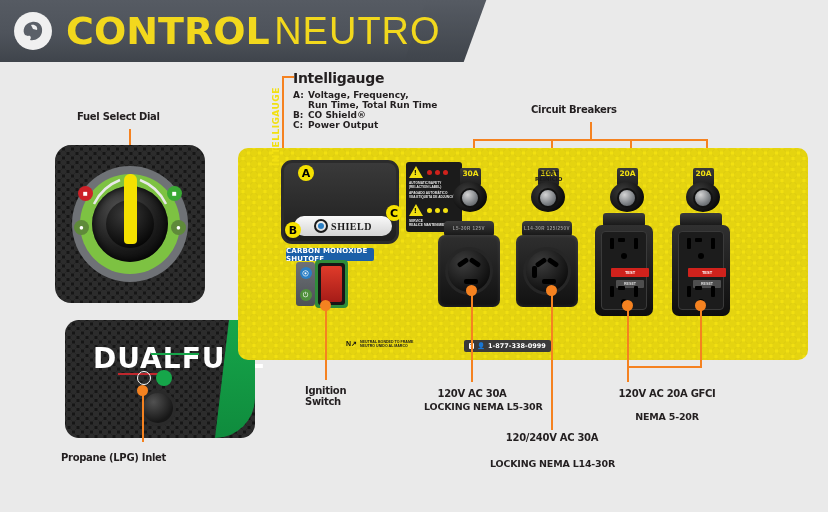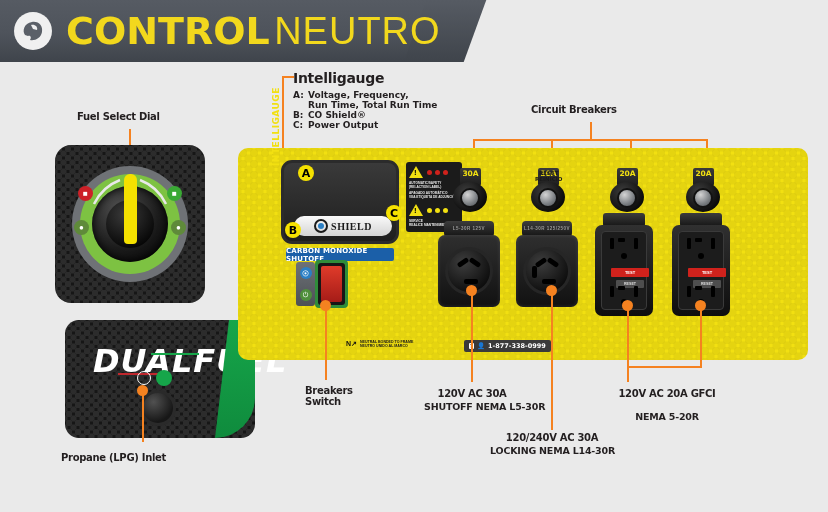--- a/index.html
+++ b/index.html
@@ -120,21 +120,21 @@
   }
   #dualfuel-panel:after{
     content:""; position:absolute; right:0; top:0; width:40px; height:118px;
     background: linear-gradient(180deg,#16a64a,#0f8b3d);
     border-radius: 0 14px 40px 0;
     clip-path: polygon(35% 0,100% 0,100% 78%,62% 100%,0 100%);
   }
   .df-logo { position: absolute; left: 28px; top: 22px; }
   .df-word {
     font-family: "DejaVu Sans", sans-serif;
-    font-weight: bold; font-size: 32px; color: #fff; letter-spacing: 1px; font-style: italic;
+    font-weight: bold; font-size: 28px; color: #fff; letter-spacing: 1px;
   }
   .df-arrow-green{ position:absolute; left:58px; top:11px; width:48px;height:2px;background:#16a64a;}
   .df-arrow-red{ position:absolute; left:25px; top:31px; width:48px;height:2px;background:#c0272d;}
   .propane-port {
     position: absolute; left: 75px; top: 70px; width: 36px; height: 36px;
     border-radius: 50%;
     background: radial-gradient(circle at 35% 30%, #515151, #171717 70%);
     border: 3px solid #2a2a2a;
   }
 
@@ -193,21 +193,21 @@
   }
   #intelli-vert {
     position: absolute; left: 33px; top: 18px;
     width: 70px; height: 10px;
     transform: rotate(-90deg); transform-origin: 0 0;
     font-family: "DejaVu Sans", sans-serif;
     font-weight: bold; font-size: 9px; color: #f2e011;
     letter-spacing: 0.5px; text-align: center;
   }
   #co-banner {
-    position: absolute; left: 48px; top: 100px; width: 108px; height: 13px;
+    position: absolute; left: 48px; top: 100px; width: 88px; height: 13px;
     background: #1b5fa8; border-radius: 2px;
     color: #fff; font-family: "DejaVu Sans", sans-serif;
     font-weight: bold; font-size: 7px; letter-spacing: .2px;
     display: flex; align-items: center; justify-content: center;
   }
   #warn-label {
     position: absolute; left: 168px; top: 14px; width: 56px; height: 70px;
     background: #1b1b1b; border-radius: 3px; padding: 4px 3px;
     color:#fff;
   }
@@ -581,36 +581,36 @@
     <div id="phone-label">
       <span style="background:#fff;color:#000;border-radius:1px;padding:0 1px;font-size:5px;">?</span>
       <span>👤</span>
       <span>1-877-338-0999</span>
     </div>
   </div>
 
   <div class="dot" style="left:320px;top:300px;"></div>
   <div class="cl cl-v" style="left:325px;top:305px;height:75px;"></div>
   <div style="position:absolute;left:305px;top:385px;text-align:left;">
-    <div class="lbl-title">Breakers</div>
+    <div class="lbl-title">Ignition</div>
     <div class="lbl-title">Switch</div>
   </div>
 
   <div class="dot" style="left:466px;top:285px;"></div>
   <div class="cl cl-v" style="left:471px;top:290px;height:92px;"></div>
   <div style="position:absolute;left:424px;top:388px;text-align:center;width:96px;">
     <div class="lbl-title">120V AC 30A</div>
-    <div class="lbl-sub" style="margin-top:2px;">SHUTOFF NEMA L5-30R</div>
+    <div class="lbl-sub" style="margin-top:2px;">LOCKING NEMA L5-30R</div>
   </div>
 
   <div class="dot" style="left:546px;top:285px;"></div>
   <div class="cl cl-v" style="left:551px;top:290px;height:140px;"></div>
   <div style="position:absolute;left:490px;top:432px;text-align:center;width:124px;">
     <div class="lbl-title">120/240V AC 30A</div>
-    <div class="lbl-sub" style="margin-top:2px;">LOCKING NEMA L14-30R</div>
+    <div class="lbl-sub" style="margin-top:15px;">LOCKING NEMA L14-30R</div>
   </div>
 
   <div class="dot" style="left:622px;top:300px;"></div>
   <div class="cl cl-v" style="left:627px;top:305px;height:77px;"></div>
   <div class="dot" style="left:695px;top:300px;"></div>
   <div class="cl cl-v" style="left:700px;top:305px;height:62px;"></div>
   <div class="cl cl-h" style="left:627px;top:366px;width:75px;"></div>
   <div style="position:absolute;left:597px;top:388px;text-align:center;width:140px;">
     <div class="lbl-title">120V AC 20A GFCI</div>
     <div class="lbl-sub" style="margin-top:12px;">NEMA 5-20R</div>

